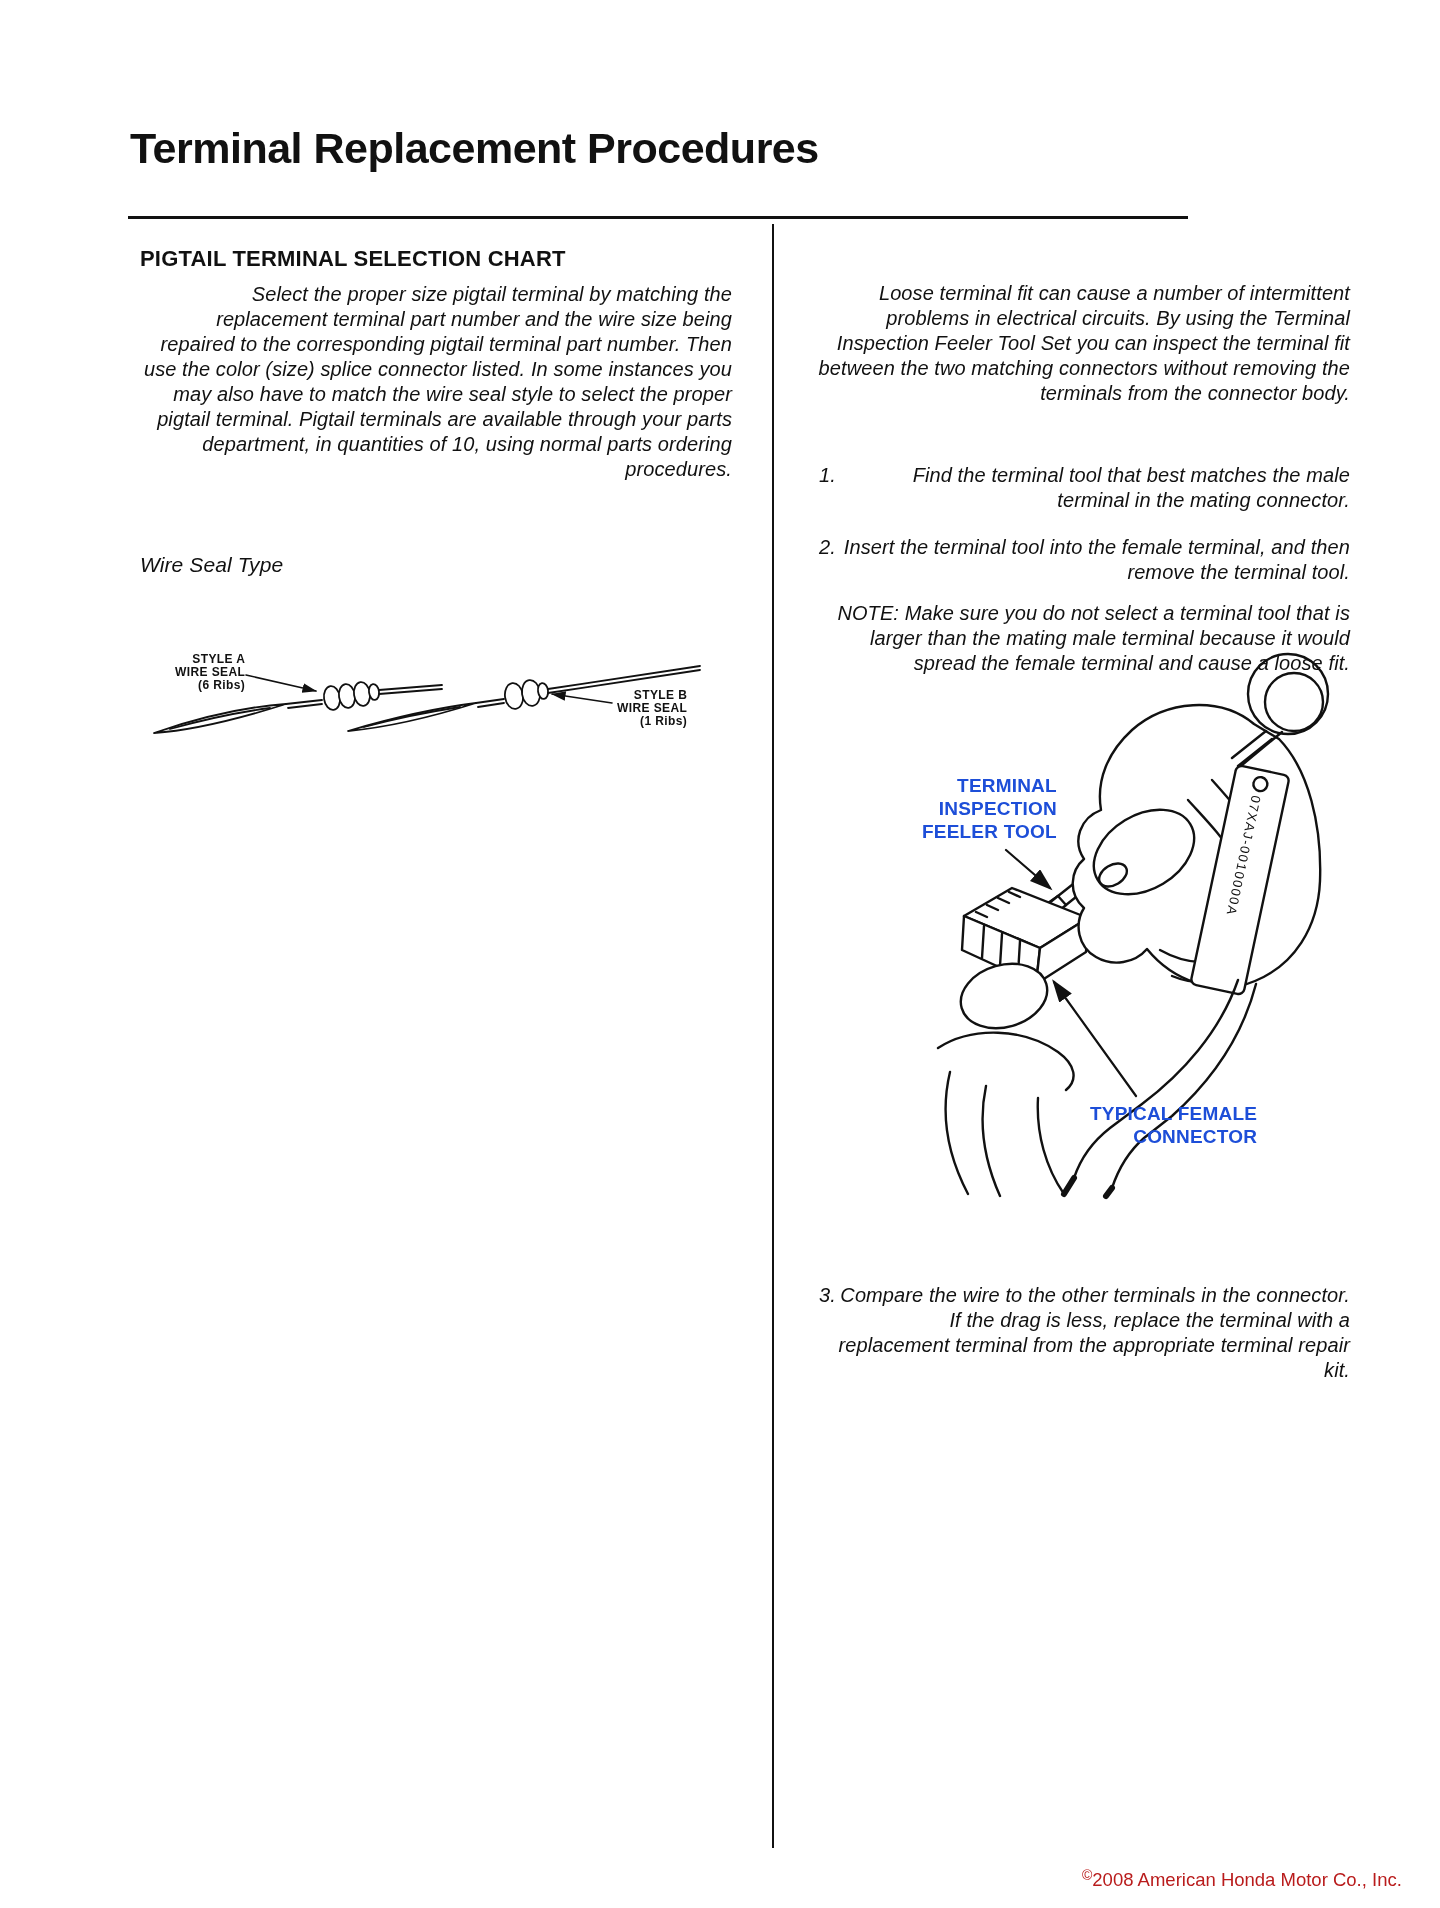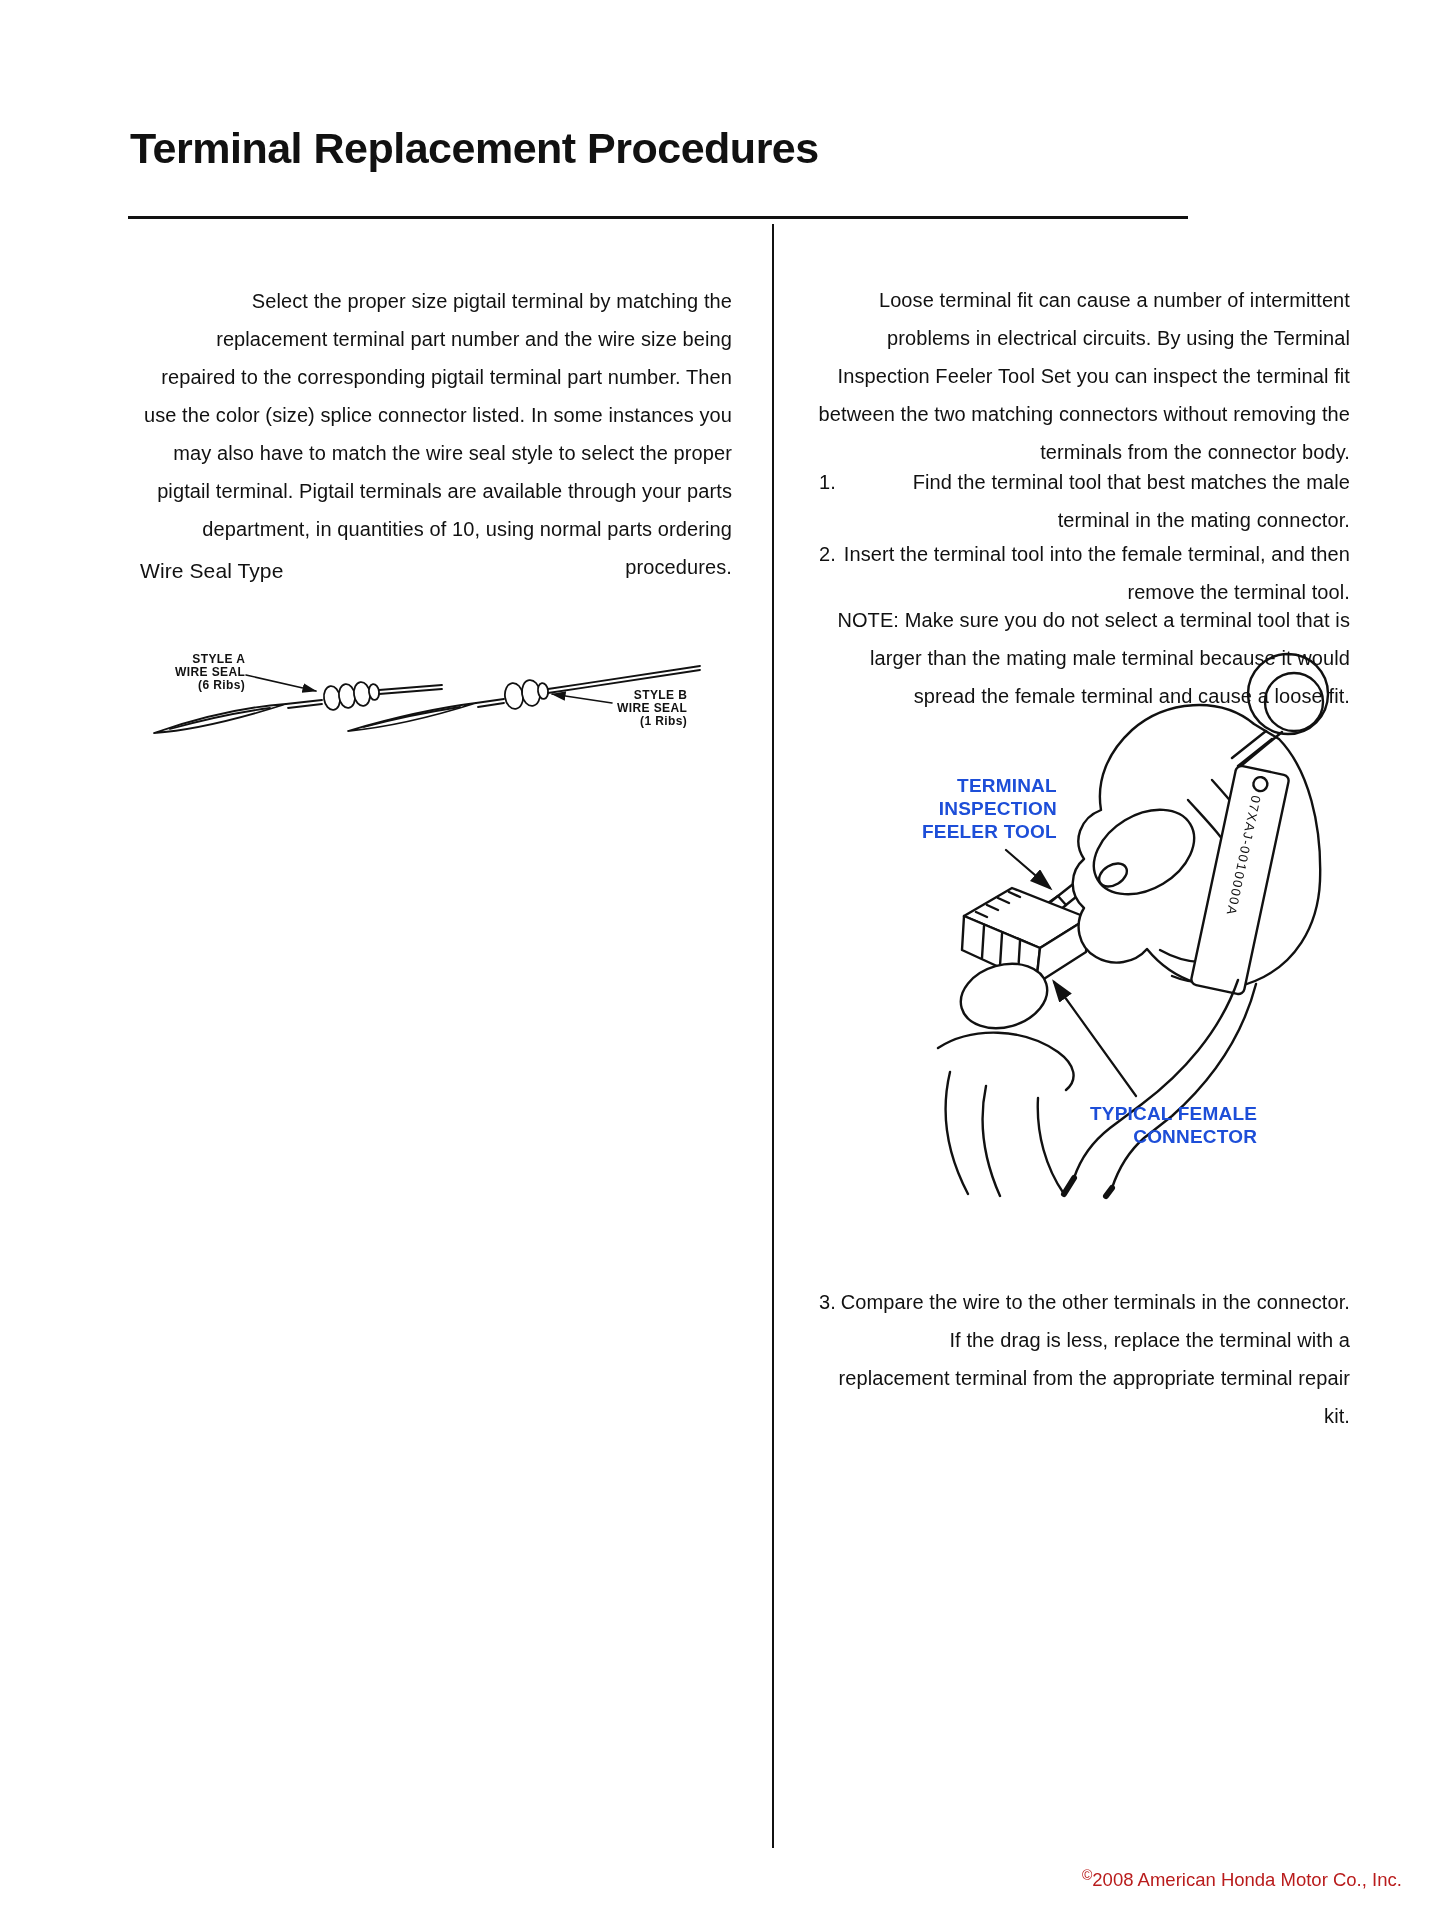--- a/index.html
+++ b/index.html
@@ -18,21 +18,21 @@
     font-size:43px;font-weight:700;letter-spacing:-0.5px;
     white-space:nowrap;
   }
   .rule{left:128px;top:216px;width:1060px;height:3px;background:#111;}
   .divider{left:772px;top:224px;width:2px;height:1624px;background:#111;}
 
   .heading{
     font-size:22px;font-weight:700;letter-spacing:0.2px;white-space:nowrap;
   }
   .bodytext{
-    font-size:20px;line-height:38px;letter-spacing:0.1px;
+    font-size:20px;line-height:25px;letter-spacing:0.1px;font-style:italic;
   }
 
   
   .l-heading{left:140px;top:246px;}
   .l-body{left:140px;top:282px;width:592px;}
   .l-caption{left:140px;top:552px;font-size:21px;}
 
   .fig{position:absolute;}
   .fig svg{position:absolute;left:0;top:0;}
   .fig-wireseal{left:140px;top:645px;width:575px;height:118px;}
@@ -68,20 +68,21 @@
 </style>
 </head>
 <body>
 
 <div class="page">
 
   <h1 class="abs title">Terminal Replacement Procedures</h1>
   <div class="abs rule"></div>
   <div class="abs divider"></div>
 
+  <h2 class="abs heading l-heading">PIGTAIL TERMINAL SELECTION CHART</h2>
   <p class="abs bodytext l-body">Select the proper size pigtail terminal by matching the replacement terminal part number and the wire size being repaired to the corresponding pigtail terminal part number. Then use the color (size) splice connector listed. In some instances you may also have to match the wire seal style to select the proper pigtail terminal. Pigtail terminals are available through your parts department, in quantities of 10, using normal parts ordering procedures.</p>
   <div class="abs bodytext l-caption">Wire Seal Type</div>
 
   <figure class="fig fig-wireseal">
     <svg width="575" height="118" viewBox="0 0 575 118">
       <defs>
         <marker id="ah" markerWidth="10" markerHeight="8" refX="8.5" refY="3" orient="auto">
           <path d="M0,0 L9,3 L0,6 Z" fill="#111"></path>
         </marker>
       </defs>

